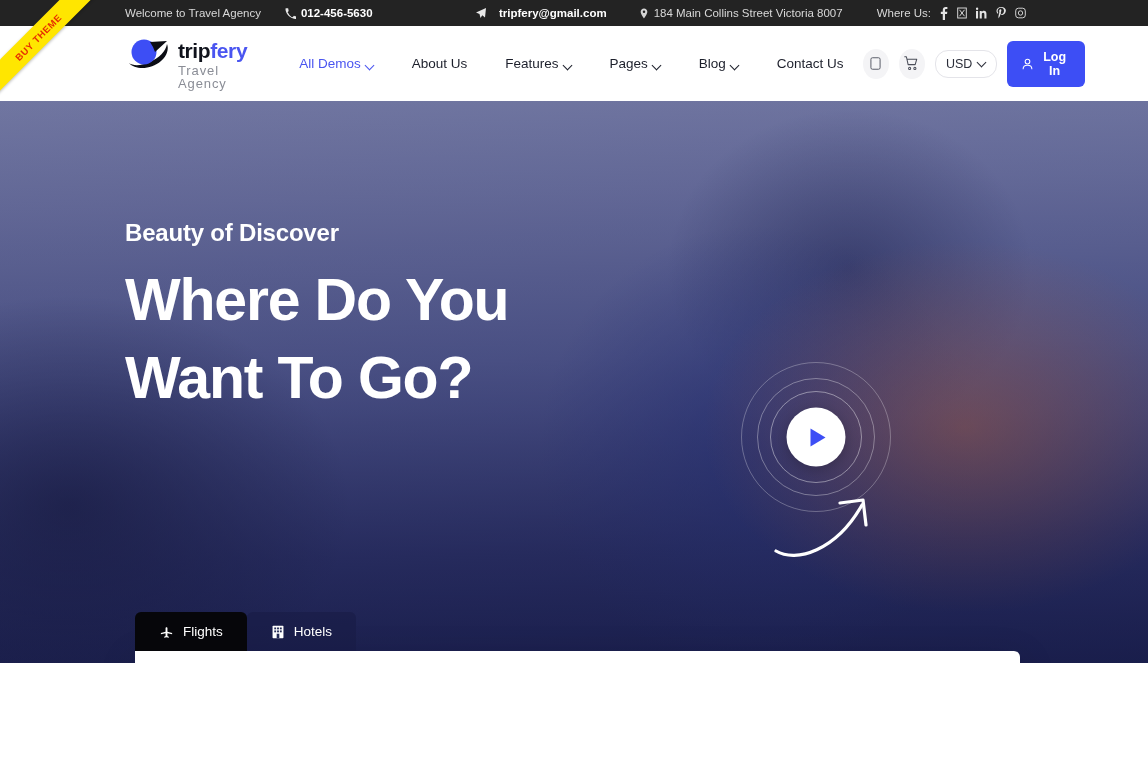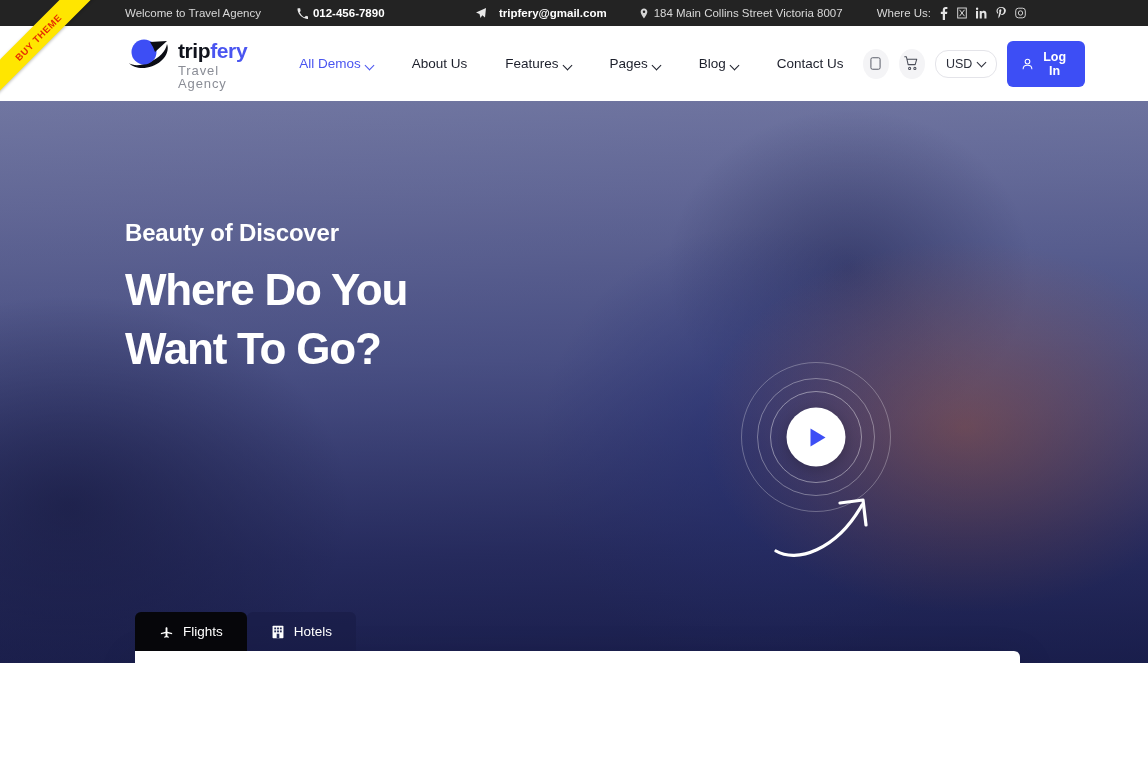--- a/index.html
+++ b/index.html
@@ -15,21 +15,21 @@
     position:relative;
     height:26px;
     background:#232323;
     display:flex;
     align-items:center;
     color:#d9d9d9;
     font-size:11.5px;
     white-space:nowrap;
     z-index:30;
   }
-  .tb-left { display:flex; align-items:center; gap:12px; margin-left:125px; }
+  .tb-left { display:flex; align-items:center; gap:0; margin-left:125px; }
   .tb-welcome { color:#d8d8d8; }
   .tb-phone { display:flex; align-items:center; gap:5px; margin-left:24px; color:#fff; font-weight:bold; }
   .tb-right { display:flex; align-items:center; margin-left:auto; margin-right:122px; gap:0; }
   .tb-mail { display:flex; align-items:center; gap:12px; color:#fff; font-weight:bold; }
   .tb-addr { display:flex; align-items:center; gap:5px; margin-left:32px; color:#d8d8d8; }
   .tb-follow { display:flex; align-items:center; gap:9px; margin-left:34px; color:#d8d8d8; }
   .tb-follow .soc { color:#e4e4e4; font-size:12px; display:inline-flex; align-items:center; }
   .ico { display:inline-flex; align-items:center; justify-content:center; }
 
   
@@ -114,21 +114,21 @@
   .hero-tint {
     position:absolute; inset:0;
     background:linear-gradient(180deg, rgba(63,70,135,.34) 0%, rgba(40,45,105,.42) 55%, rgba(24,28,72,.55) 100%);
   }
   .hero-inner { position:relative; z-index:4; padding:0 125px; }
   .hero-kicker {
     color:#fff; font-size:24px; font-weight:bold; letter-spacing:-.2px;
     padding-top:118px;
   }
   .hero-title {
-    color:#fff; font-size:44px; font-weight:bold; line-height:1.33;
+    color:#fff; font-size:59px; font-weight:bold; line-height:1.33;
     letter-spacing:-1.2px; margin-top:14px;
   }
 
   
   .play-wrap {
     position:absolute; left:816px; top:336px; transform:translate(-50%,-50%);
     z-index:5; width:150px; height:150px;
   }
   .ripple {
     position:absolute; left:50%; top:50%; transform:translate(-50%,-50%);
@@ -175,21 +175,21 @@
 
 <div class="topbar">
   <div class="tb-left">
     <span class="tb-welcome">Welcome to Travel Agency</span>
     <span class="tb-phone">
       <span class="ico">
         <svg width="11" height="11" viewBox="0 0 24 24" fill="#e8e8e8">
             <path d="M6.6 10.8c1.9 3.7 4.9 6.7 8.6 8.6l2.9-2.9c.4-.4.9-.5 1.3-.3 1.2.4 2.6.6 4 .6.6 0 1.1.5 1.1 1.1V22c0 .6-.5 1.1-1.1 1.1C10.9 23.1 0 12.2 0 .9 0 .3.5-.2 1.1-.2h4.1c.6 0 1.1.5 1.1 1.1 0 1.4.2 2.8.6 4 .1.4 0 .9-.3 1.3l-2 2z" transform="translate(1 1)"></path>
           </svg>
       </span>
-      <span>012-456-7890</span>
+      <span>012-456-5630</span>
     </span>
   </div>
   <div class="tb-right">
     <span class="tb-mail">
       <span class="ico">
         <svg width="12" height="12" viewBox="0 0 24 24" fill="#e8e8e8">
             <path d="M22 2L2 11l7 3 2 8 3.5-5.5L20 21z"></path>
           </svg>
       </span>
       <span>tripfery@gmail.com</span>

